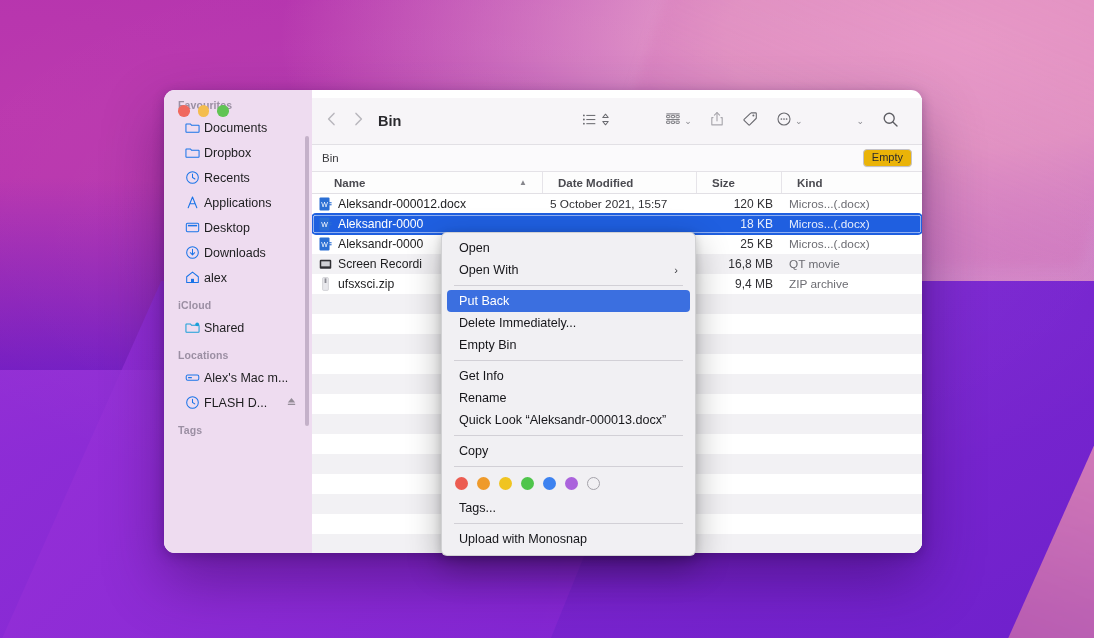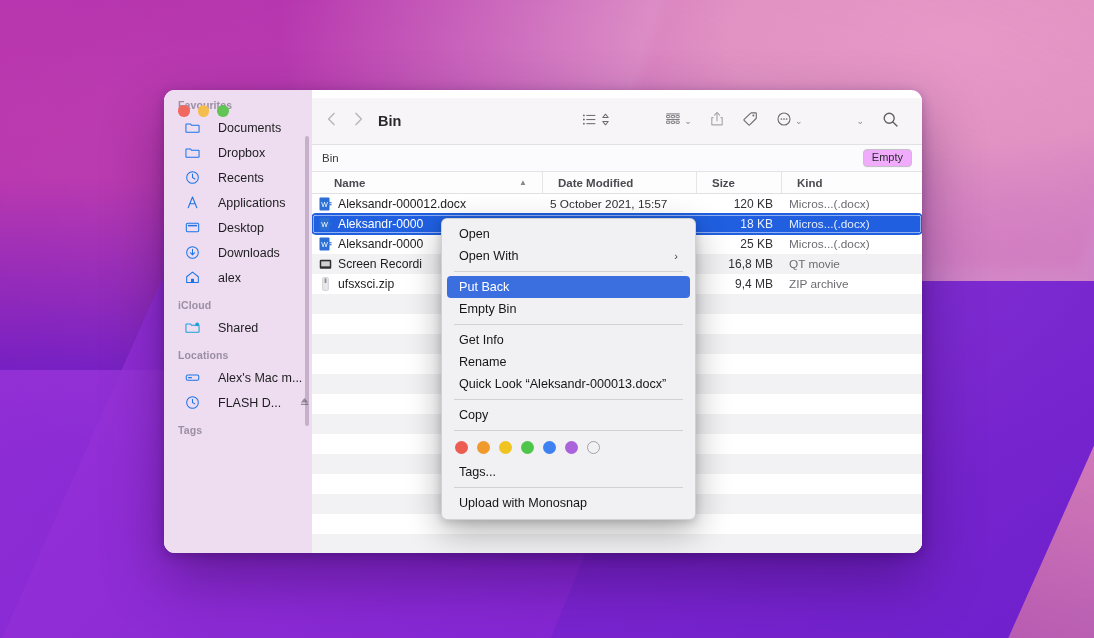--- a/index.html
+++ b/index.html
@@ -72,21 +72,21 @@
   .tl { width:11.5px; height:11.5px; border-radius:50%; }
   .tl.r { background:#f0685f; }
   .tl.y { background:#f4bd4f; }
   .tl.g { background:#61c454; }
 
   .sb-section {
     font-size:10.5px; font-weight:bold; color:#9b8fa3;
     padding:9px 0 4px 14px; letter-spacing:.1px;
   }
   .sb-item {
-    display:flex; align-items:center; gap:18px;
+    display:flex; align-items:center; gap:4px;
     height:25px; padding:0 8px 0 14px; border-radius:5px;
     margin:0 7px;
     white-space:nowrap;
   }
   .sb-item .lbl { font-size:12.5px; color:#1d1d1f; }
   .sb-icon { width:15px; height:15px; flex:0 0 15px; display:flex; align-items:center; justify-content:center; }
   .sb-icon svg { display:block; }
   .sb-eject { margin-left:auto; opacity:.55; }
 
   .sb-scroll {
@@ -113,21 +113,21 @@
 
   .pathbar {
     height:27px; flex:0 0 27px; background:#fbfafc;
     border-bottom:1px solid #e4e2e7;
     display:flex; align-items:center; padding:0 10px;
     font-size:11.5px; color:#3a3a3e;
   }
   .empty-btn {
     margin-left:auto;
     font-size:11px; color:#2b2b2e;
-    background:#f0abfc; border:1px solid #c4c2c8; border-radius:4px;
+    background:#eab308; border:1px solid #c4c2c8; border-radius:4px;
     padding:1px 8px 2px; line-height:1.25;
     box-shadow:0 0.5px 0 rgba(0,0,0,.05);
   }
 
   
   .colhead {
     height:22px; flex:0 0 22px; display:flex; align-items:center;
     background:#fdfdfd; border-bottom:1px solid #e2e0e5;
     font-size:11.5px; color:#4a4a50; font-weight:bold;
   }
@@ -151,21 +151,21 @@
   .c-name { width:230px; flex:0 0 230px; display:flex; align-items:center; gap:6px; padding-left:6px; overflow:hidden; }
   .c-name .nm { overflow:hidden; text-overflow:ellipsis; white-space:nowrap;text-align:right; }
   .c-date { width:154px; flex:0 0 154px; font-size:11.8px; color:#303034; padding-left:8px; }
   .c-size { width:85px; flex:0 0 85px; text-align:right; font-size:12px; color:#303034; padding-right:8px; }
   .c-kind { flex:1; font-size:11.8px; color:#6c6c72; padding-left:8px; white-space:nowrap; overflow:hidden; }
 
   .ficon { width:14px; height:14px; flex:0 0 14px; display:flex; align-items:center; justify-content:center; }
 
   
   .ctxmenu {
-    position:absolute; left:441px; top:218px; width:255px;
+    position:absolute; left:441px; top:232px; width:255px;
     background:#f1f0f3;
     border:1px solid rgba(0,0,0,.13);
     border-radius:6px;
     box-shadow:0 12px 34px rgba(0,0,0,.3), 0 2px 8px rgba(0,0,0,.16);
     padding:4px 0 5px;
     font-size:12.6px; color:#16161a;
     z-index:50;
   }
   .mi {
     height:22px; display:flex; align-items:center;
@@ -510,20 +510,23 @@
     <span>Open With</span>
     <span class="arrow">›</span>
   </div>
 
   <div class="msep"></div>
 
   <div class="mi hl">
     <span>Put Back</span>
   </div>
   <div class="mi">
+    <span>Delete Immediately...</span>
+  </div>
+  <div class="mi">
     <span>Empty Bin</span>
   </div>
 
   <div class="msep"></div>
 
   <div class="mi">
     <span>Get Info</span>
   </div>
   <div class="mi">
     <span>Rename</span>

